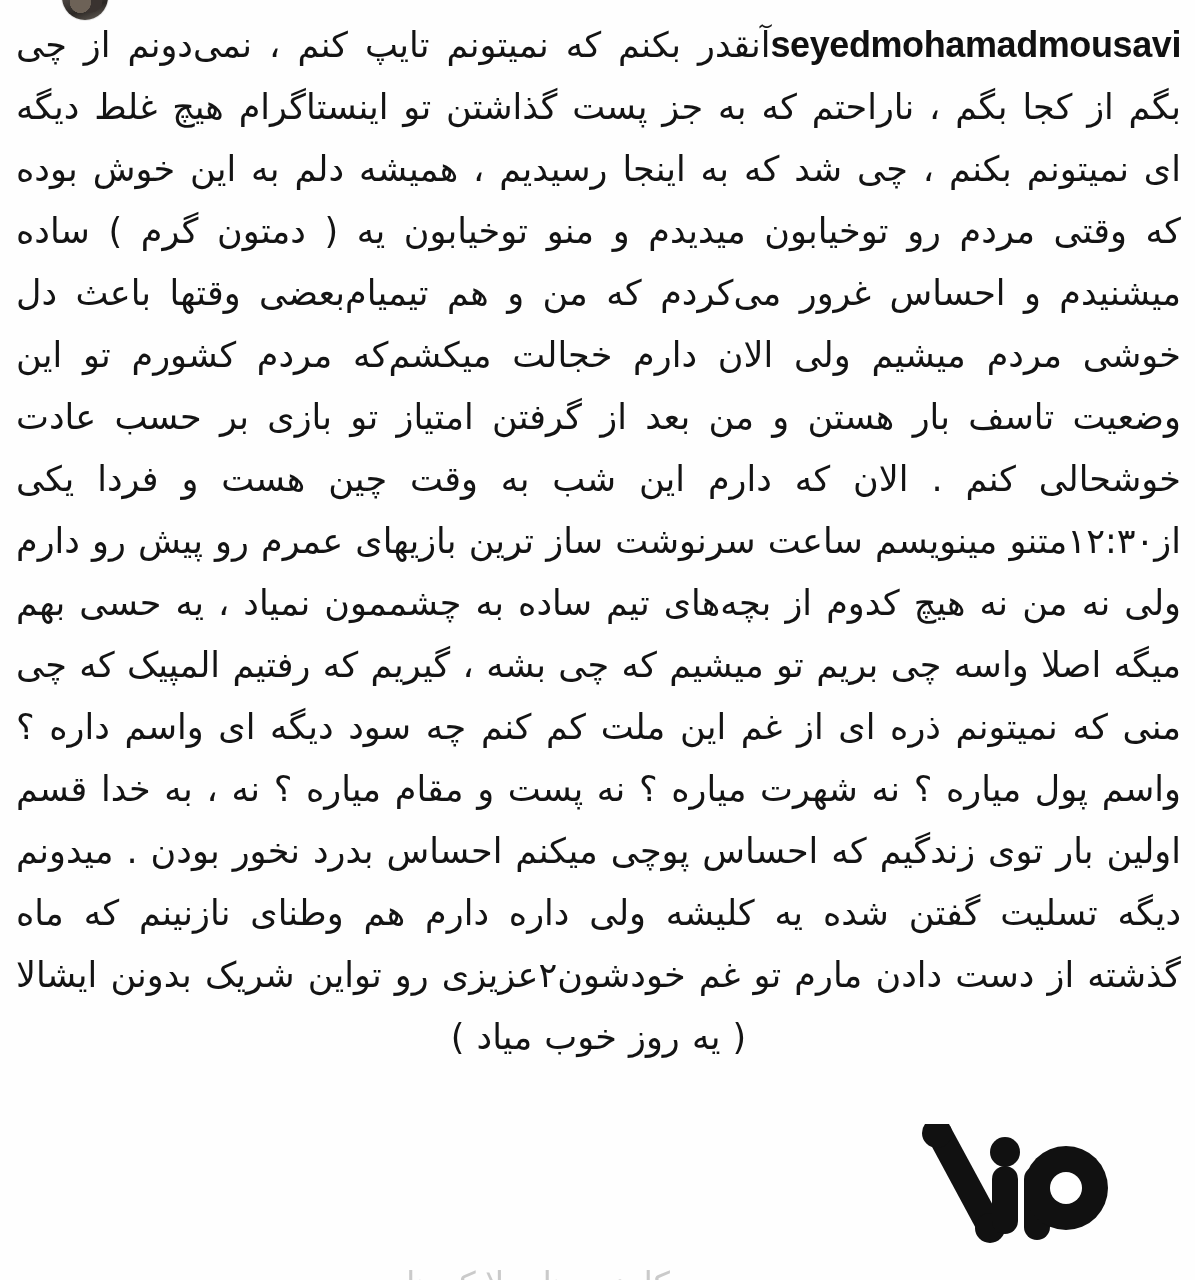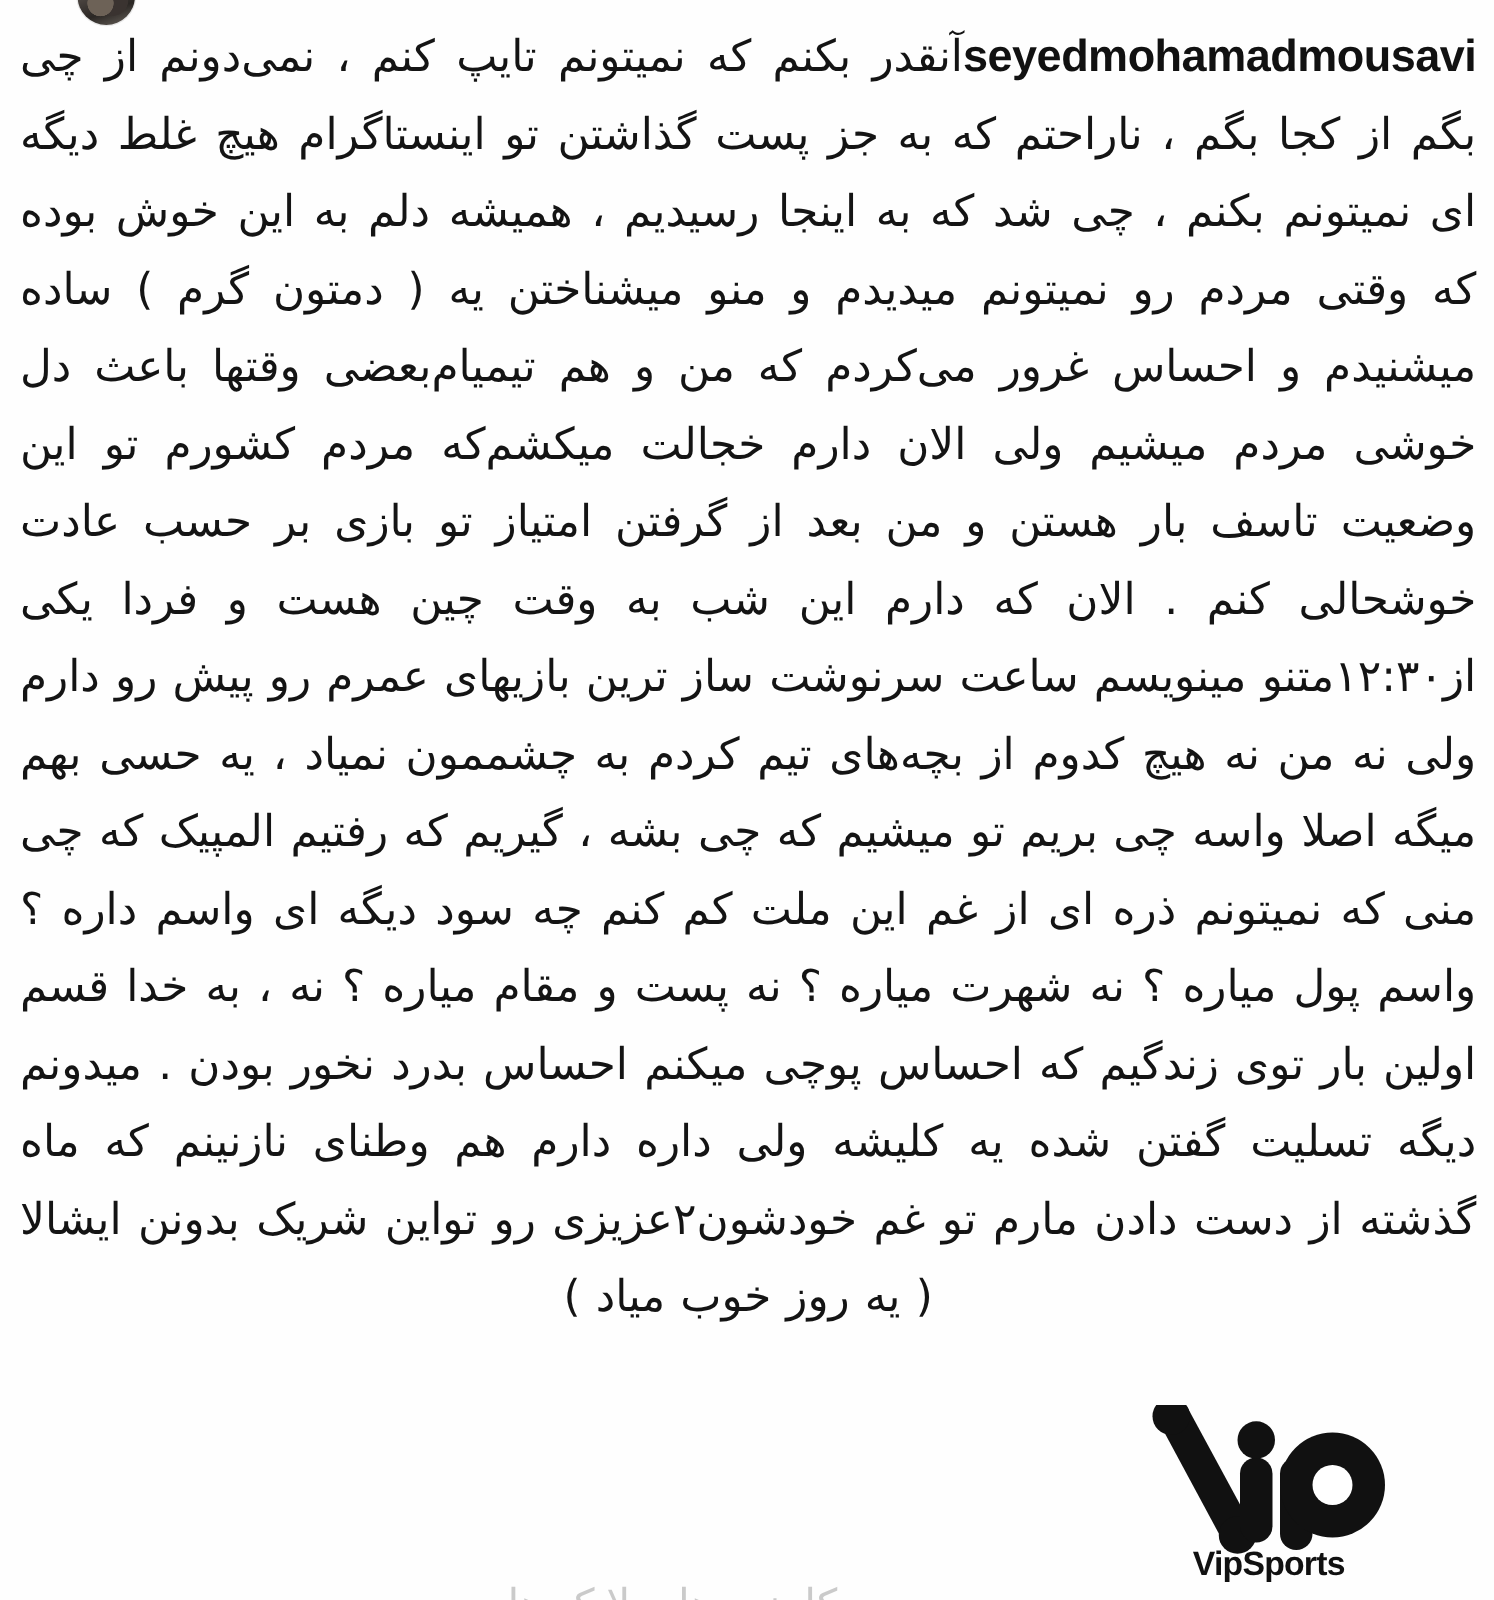--- a/index.html
+++ b/index.html
@@ -108,28 +108,28 @@
 
 <div class="screen">
 
   <div class="avatar"></div>
 
   <div class="caption">
     <span class="username">seyedmohamadmousavi</span><span>آنقدر بکنم که نمیتونم تایپ کنم ،</span>
     <span>نمی‌دونم از چی بگم از کجا بگم ، ناراحتم که به جز پست گذاشتن</span>
     <span>تو اینستاگرام هیچ غلط دیگه ای نمیتونم بکنم ، چی شد که به</span>
     <span>اینجا رسیدیم ، همیشه دلم به این خوش بوده که وقتی مردم رو</span>
-    <span>نمیتونم میدیدم و منو میشناختن یه ( دمتون گرم ) ساده</span>
+    <span>توخیابون میدیدم و منو توخیابون یه ( دمتون گرم ) ساده</span>
     <span>میشنیدم و احساس غرور می‌کردم که من و هم تیمیام‌بعضی وقتها</span>
     <span>باعث دل خوشی مردم میشیم ولی الان دارم خجالت میکشم‌که</span>
     <span>مردم کشورم تو این وضعیت تاسف بار هستن و من بعد از گرفتن</span>
     <span>امتیاز تو بازی بر حسب عادت خوشحالی کنم . الان که دارم این</span>
     <span>شب به وقت چین هست و فردا یکی از۱۲:۳۰متنو مینویسم ساعت</span>
     <span>سرنوشت ساز ترین بازیهای عمرم رو پیش رو دارم ولی نه من نه</span>
-    <span>هیچ کدوم از بچه‌های تیم کردم به چشممون نمیاد ، یه حسی بهم</span>
+    <span>هیچ کدوم از بچه‌های تیم ساده به چشممون نمیاد ، یه حسی بهم</span>
     <span>میگه اصلا واسه چی بریم تو میشیم که چی بشه ، گیریم که رفتیم</span>
     <span>المپیک که چی منی که نمیتونم ذره ای از غم این ملت کم کنم چه</span>
     <span>سود دیگه ای واسم داره ؟ واسم پول میاره ؟ نه شهرت میاره ؟ نه</span>
     <span>پست و مقام میاره ؟ نه ، به خدا قسم اولین بار توی زندگیم که</span>
     <span>احساس پوچی میکنم احساس بدرد نخور بودن . میدونم دیگه</span>
     <span>تسلیت گفتن شده یه کلیشه ولی داره دارم هم وطنای نازنینم که</span>
     <span>ماه گذشته از دست دادن مارم تو غم خودشون۲عزیزی رو تواین</span>
     <span>شریک بدونن ایشالا ( یه روز خوب میاد )</span>
   </div>
 
@@ -142,16 +142,15 @@
       <circle cx="31" cy="9" r="15" fill="#111111"></circle>
       <circle cx="84" cy="104" r="15" fill="#111111"></circle>
 
       <rect x="86" y="42" width="26" height="68" rx="13" fill="#111111"></rect>
       <circle cx="99" cy="28" r="15" fill="#111111"></circle>
 
       <rect x="118" y="42" width="26" height="74" rx="13" fill="#111111"></rect>
       <circle cx="160" cy="64" r="42" fill="#111111"></circle>
       <circle cx="160" cy="64" r="16" fill="#ffffff"></circle>
     </svg>
-    <div class="wm-label">VipSports</div>
   </div>
 
 </div>
 
 </body></html>

